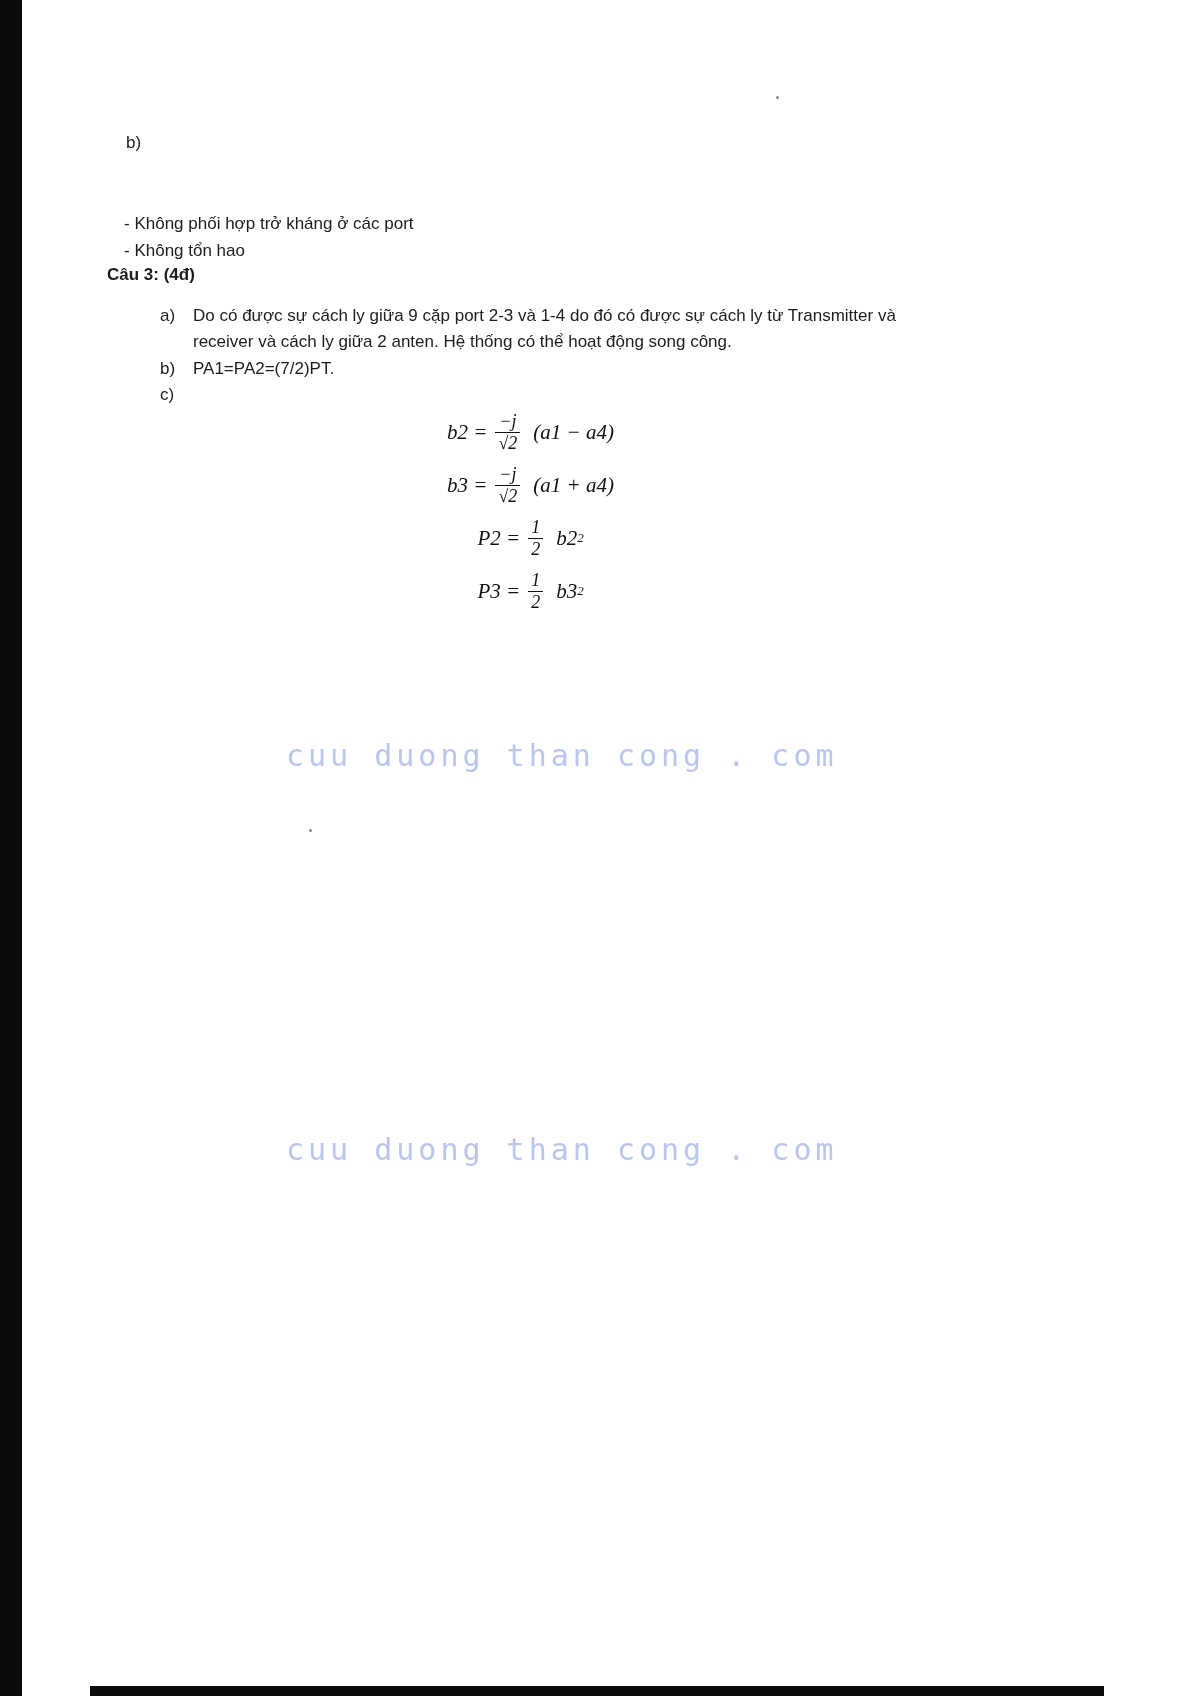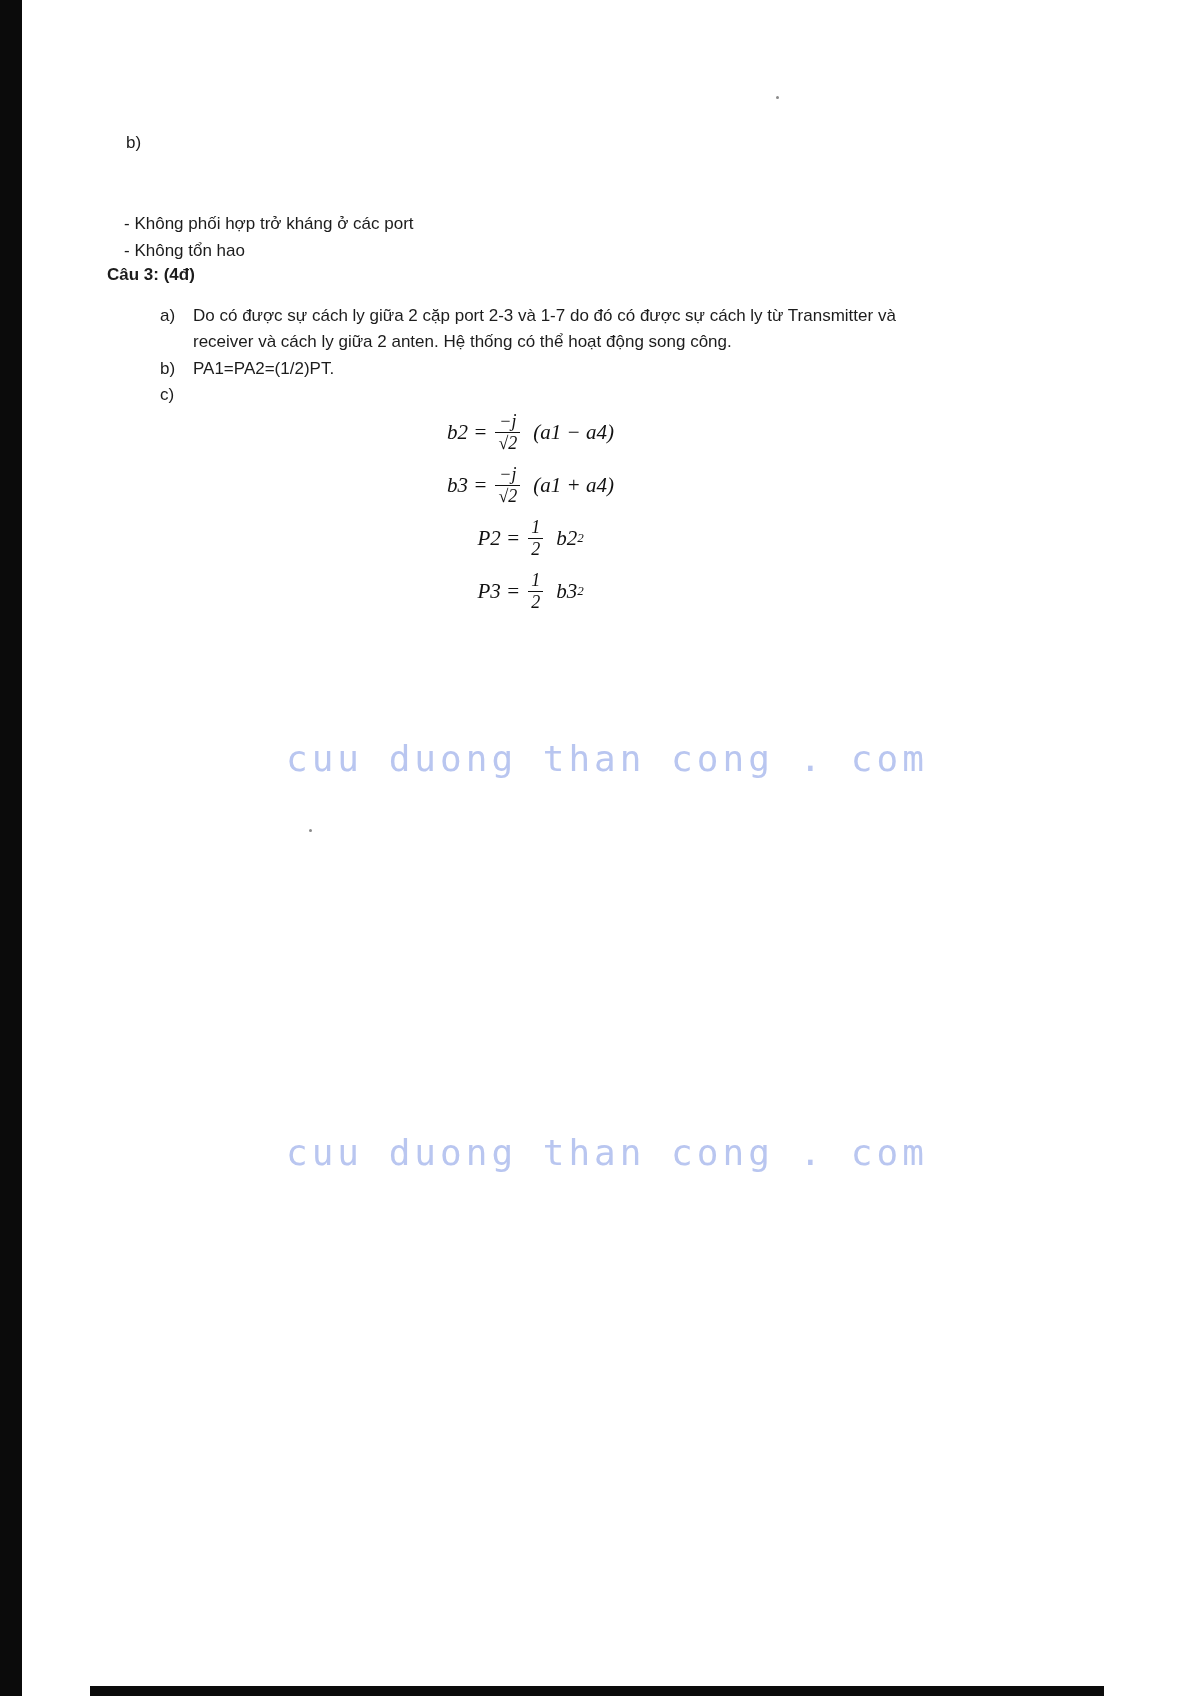--- a/index.html
+++ b/index.html
@@ -107,21 +107,21 @@
     font-size: 13px;
     vertical-align: super;
     line-height: 0;
   }
 
   
   .watermark {
     position: absolute;
     left: 286px;
     font-family: "DejaVu Sans Mono", "Liberation Mono", monospace;
-    font-size: 36px;
+    font-size: 30px;
     letter-spacing: 4px;
     color: #b9c6f0;
     white-space: nowrap;
     user-select: none;
   }
   .wm-1 { top: 738px; }
   .wm-2 { top: 1132px; }
 </style>
 </head>
 <body>
@@ -136,25 +136,25 @@
   <div class="t section-b-label">b)</div>
 
   <div class="t bullet-1">- Không phối hợp trở kháng ở các port</div>
   <div class="t bullet-2">- Không tổn hao</div>
 
   <div class="t question-heading">Câu 3: (4đ)</div>
 
   <div class="answers">
     <div class="answer-row">
       <span class="answer-label">a)</span>
-      <span class="answer-text">Do có được sự cách ly giữa 2 cặp port 2-3 và 1-7 do đó có được sự cách ly từ Transmitter và receiver và cách ly giữa 2 anten. Hệ thống có thể hoạt động song công.</span>
+      <span class="answer-text">Do có được sự cách ly giữa 9 cặp port 2-3 và 1-4 do đó có được sự cách ly từ Transmitter và receiver và cách ly giữa 2 anten. Hệ thống có thể hoạt động song công.</span>
     </div>
     <div class="answer-row">
       <span class="answer-label">b)</span>
-      <span class="answer-text">PA1=PA2=(1/2)PT.</span>
+      <span class="answer-text">PA1=PA2=(7/2)PT.</span>
     </div>
     <div class="answer-row">
       <span class="answer-label">c)</span>
       <span class="answer-text"></span>
     </div>
   </div>
 
   <div class="equations">
 
     <div class="eq">

